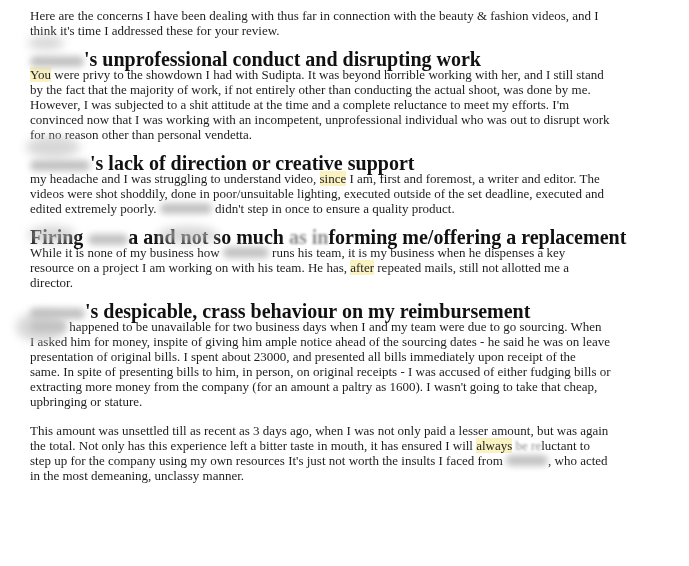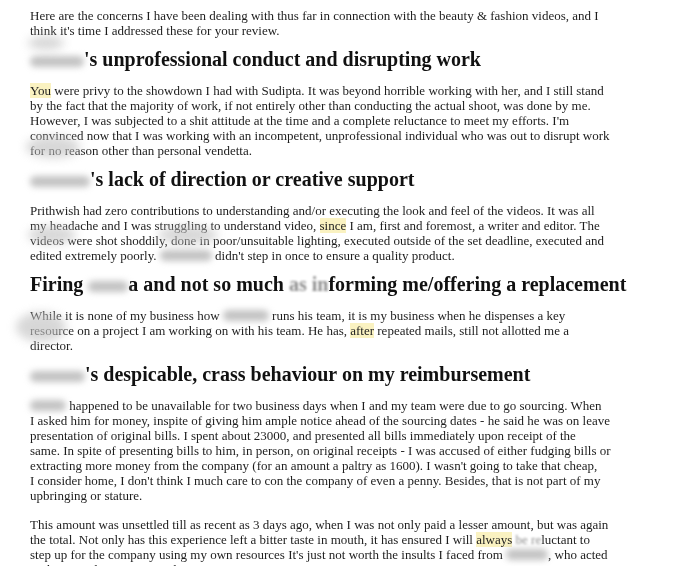--- a/index.html
+++ b/index.html
@@ -14,21 +14,21 @@
     box-sizing: border-box;
     padding: 8px 32px 0 30px;
     overflow: hidden;
     background: var(--page-bg, #ffffff);
     font-family: "Liberation Serif", "DejaVu Serif", serif;
     font-size: 13px;
     color: var(--text-color, #1d1d1d);
   }
   .block { margin-top: 14px; }
   .block:first-child { margin-top: 0; }
-  .block.heading + .block.paragraph { margin-top: 16px; }
+  .block.heading + .block.paragraph { margin-top: 0; }
   .block.heading {
     font-weight: bold;
     font-size: 20px;
     color: #111111;
   }
   .line {
     white-space: pre;
     line-height: 15px;
     height: 15px;
   }
@@ -70,21 +70,20 @@
       <div class="line"><span class="hl">You</span><span class="seg"> were privy to the showdown I had with Sudipta. It was beyond horrible working with her, and I still stand</span></div>
       <div class="line"><span class="seg">by the fact that the majority of work, if not entirely other than conducting the actual shoot, was done by me.</span></div>
       <div class="line"><span class="seg">However, I was subjected to a shit attitude at the time and a complete reluctance to meet my efforts. I'm</span></div>
       <div class="line"><span class="seg">convinced now that I was working with an incompetent, unprofessional individual who was out to disrupt work</span></div>
       <div class="line"><span class="seg">for no reason other than personal vendetta.</span></div>
     </div>
     <div class="block heading">
       <div class="line"><span class="redact" style="width: 60px;"></span><span class="seg">'s lack of direction or creative support</span></div>
     </div>
     <div class="block paragraph">
-      <div class="line"><span class="seg">Prithwish had zero contributions to understanding and/or executing the look and feel of the videos. It was all</span></div>
       <div class="line"><span class="seg">my headache and I was struggling to understand video, </span><span class="hl">since</span><span class="seg"> I am, first and foremost, a writer and editor. The</span></div>
       <div class="line"><span class="seg">videos were shot shoddily, done in poor/unsuitable lighting, executed outside of the set deadline, executed and</span></div>
       <div class="line"><span class="seg">edited extremely poorly. </span><span class="redact" style="width: 52px;"></span><span class="seg"> didn't step in once to ensure a quality product.</span></div>
     </div>
     <div class="block heading">
       <div class="line"><span class="seg">Firing </span><span class="redact" style="width: 40px;"></span><span class="seg">a and not so much </span><span class="smudge">as in</span><span class="seg">forming me/offering a replacement</span></div>
     </div>
     <div class="block paragraph">
       <div class="line"><span class="seg">While it is none of my business how </span><span class="redact" style="width: 46px;"></span><span class="seg"> runs his team, it is my business when he dispenses a key</span></div>
       <div class="line"><span class="seg">resource on a project I am working on with his team. He has, </span><span class="hl">after</span><span class="seg"> repeated mails, still not allotted me a</span></div>
@@ -92,21 +91,20 @@
     </div>
     <div class="block heading">
       <div class="line"><span class="redact" style="width: 55px;"></span><span class="seg">'s despicable, crass behaviour on my reimbursement</span></div>
     </div>
     <div class="block paragraph">
       <div class="line"><span class="redact" style="width: 36px;"></span><span class="seg"> happened to be unavailable for two business days when I and my team were due to go sourcing. When</span></div>
       <div class="line"><span class="seg">I asked him for money, inspite of giving him ample notice ahead of the sourcing dates - he said he was on leave</span></div>
       <div class="line"><span class="seg">presentation of original bills. I spent about 23000, and presented all bills immediately upon receipt of the</span></div>
       <div class="line"><span class="seg">same. In spite of presenting bills to him, in person, on original receipts - I was accused of either fudging bills or</span></div>
       <div class="line"><span class="seg">extracting more money from the company (for an amount a paltry as 1600). I wasn't going to take that cheap,</span></div>
-      <div class="line"><span class="seg">I consider home, I don't think I much care to con the company of even a penny. Besides, that is not part of my</span></div>
       <div class="line"><span class="seg">upbringing or stature.</span></div>
     </div>
     <div class="block paragraph">
       <div class="line"><span class="seg">This amount was unsettled till as recent as 3 days ago, when I was not only paid a lesser amount, but was again</span></div>
       <div class="line"><span class="seg">the total. Not only has this experience left a bitter taste in mouth, it has ensured I will </span><span class="hl">always</span><span class="smudge"> be re</span><span class="seg">luctant to</span></div>
       <div class="line"><span class="seg">step up for the company using my own resources It's just not worth the insults I faced from </span><span class="redact" style="width: 42px;"></span><span class="seg">, who acted</span></div>
       <div class="line"><span class="seg">in the most demeaning, unclassy manner.</span></div>
     </div>
     <div class="smudge-blob" style="left: 28px; top: 36px; width: 36px; height: 14px;"></div>
     <div class="smudge-blob" style="left: 26px; top: 136px; width: 54px; height: 22px;"></div>

